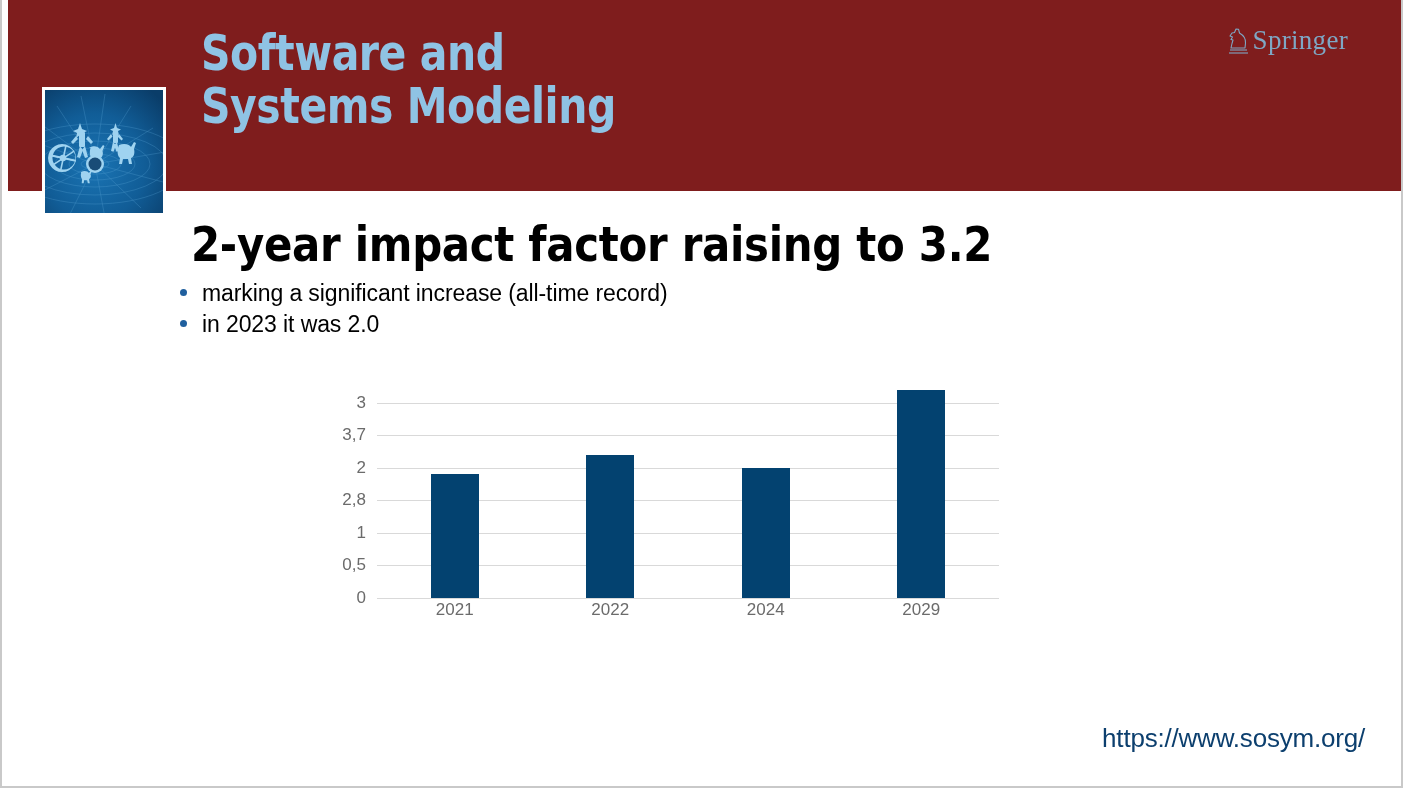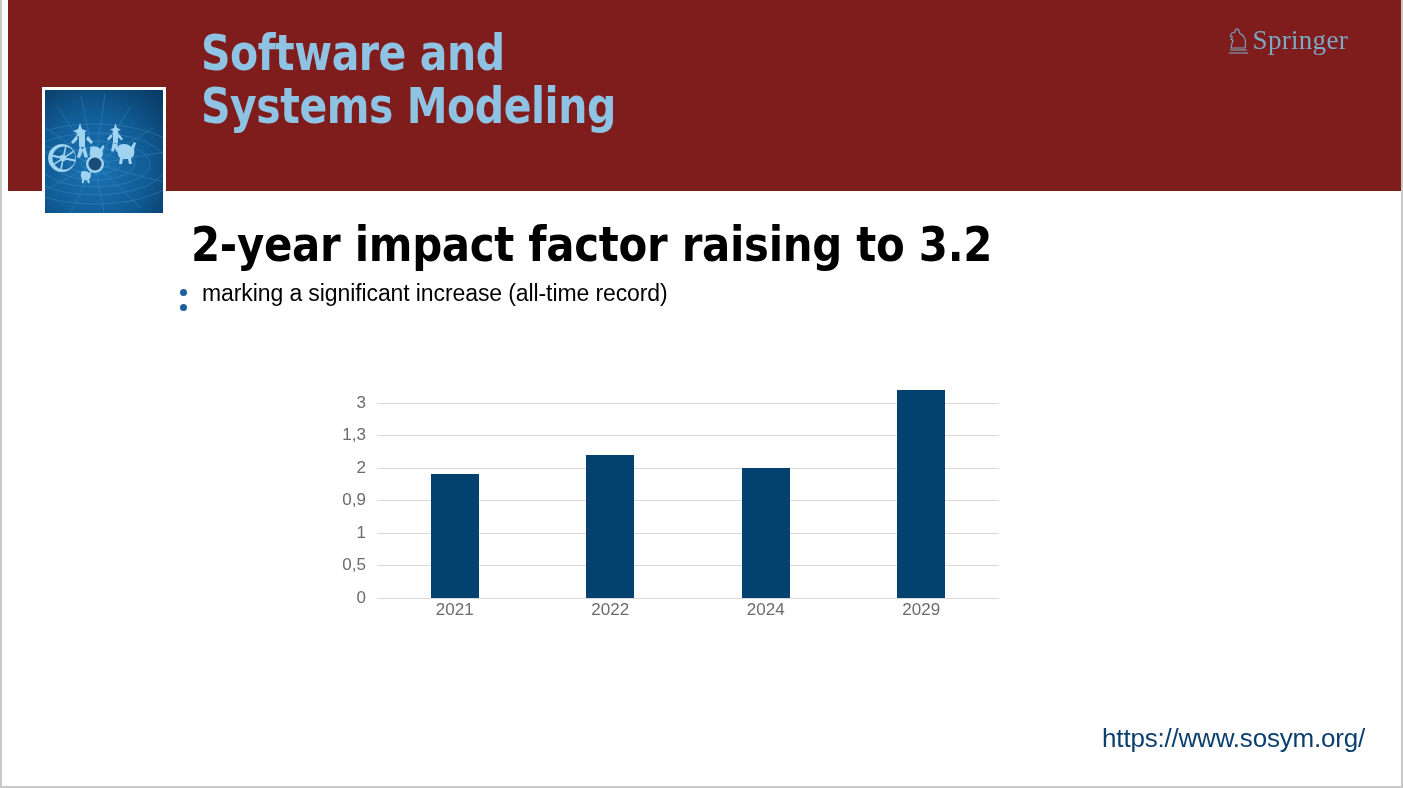--- a/index.html
+++ b/index.html
@@ -271,42 +271,43 @@
 
   <div id="slide-title">2-year impact factor raising to 3.2</div>
 
   <ul id="bullet-list">
     <li>
       <span class="bullet-dot"></span>
       <span>marking a significant increase (all-time record)</span>
     </li>
     <li>
       <span class="bullet-dot"></span>
+      <span>in 2023 it was 2.0</span>
     </li>
   </ul>
 
   <div id="impact-chart">
     <div id="chart-plot">
         <div class="gridline" style="top: 218px; background: rgb(217, 217, 217);">
           <span class="ytick-label" style="color: rgb(107, 107, 107);">0</span>
         </div>
         <div class="gridline" style="top: 185.463px; background: rgb(217, 217, 217);">
           <span class="ytick-label" style="color: rgb(107, 107, 107);">0,5</span>
         </div>
         <div class="gridline" style="top: 152.925px; background: rgb(217, 217, 217);">
           <span class="ytick-label" style="color: rgb(107, 107, 107);">1</span>
         </div>
         <div class="gridline" style="top: 120.388px; background: rgb(217, 217, 217);">
-          <span class="ytick-label" style="color: rgb(107, 107, 107);">0,9</span>
+          <span class="ytick-label" style="color: rgb(107, 107, 107);">2,8</span>
         </div>
         <div class="gridline" style="top: 87.8507px; background: rgb(217, 217, 217);">
           <span class="ytick-label" style="color: rgb(107, 107, 107);">2</span>
         </div>
         <div class="gridline" style="top: 55.3134px; background: rgb(217, 217, 217);">
-          <span class="ytick-label" style="color: rgb(107, 107, 107);">1,3</span>
+          <span class="ytick-label" style="color: rgb(107, 107, 107);">3,7</span>
         </div>
         <div class="gridline" style="top: 22.7761px; background: rgb(217, 217, 217);">
           <span class="ytick-label" style="color: rgb(107, 107, 107);">3</span>
         </div>
         <div class="bar" style="height: 123.642px; left: 53.75px; background: rgb(3, 66, 112);"></div>
         <span class="xtick-label" style="left: 77.75px; color: rgb(107, 107, 107);">2021</span>
         <div class="bar" style="height: 143.164px; left: 209.25px; background: rgb(3, 66, 112);"></div>
         <span class="xtick-label" style="left: 233.25px; color: rgb(107, 107, 107);">2022</span>
         <div class="bar" style="height: 130.149px; left: 364.75px; background: rgb(3, 66, 112);"></div>
         <span class="xtick-label" style="left: 388.75px; color: rgb(107, 107, 107);">2024</span>

